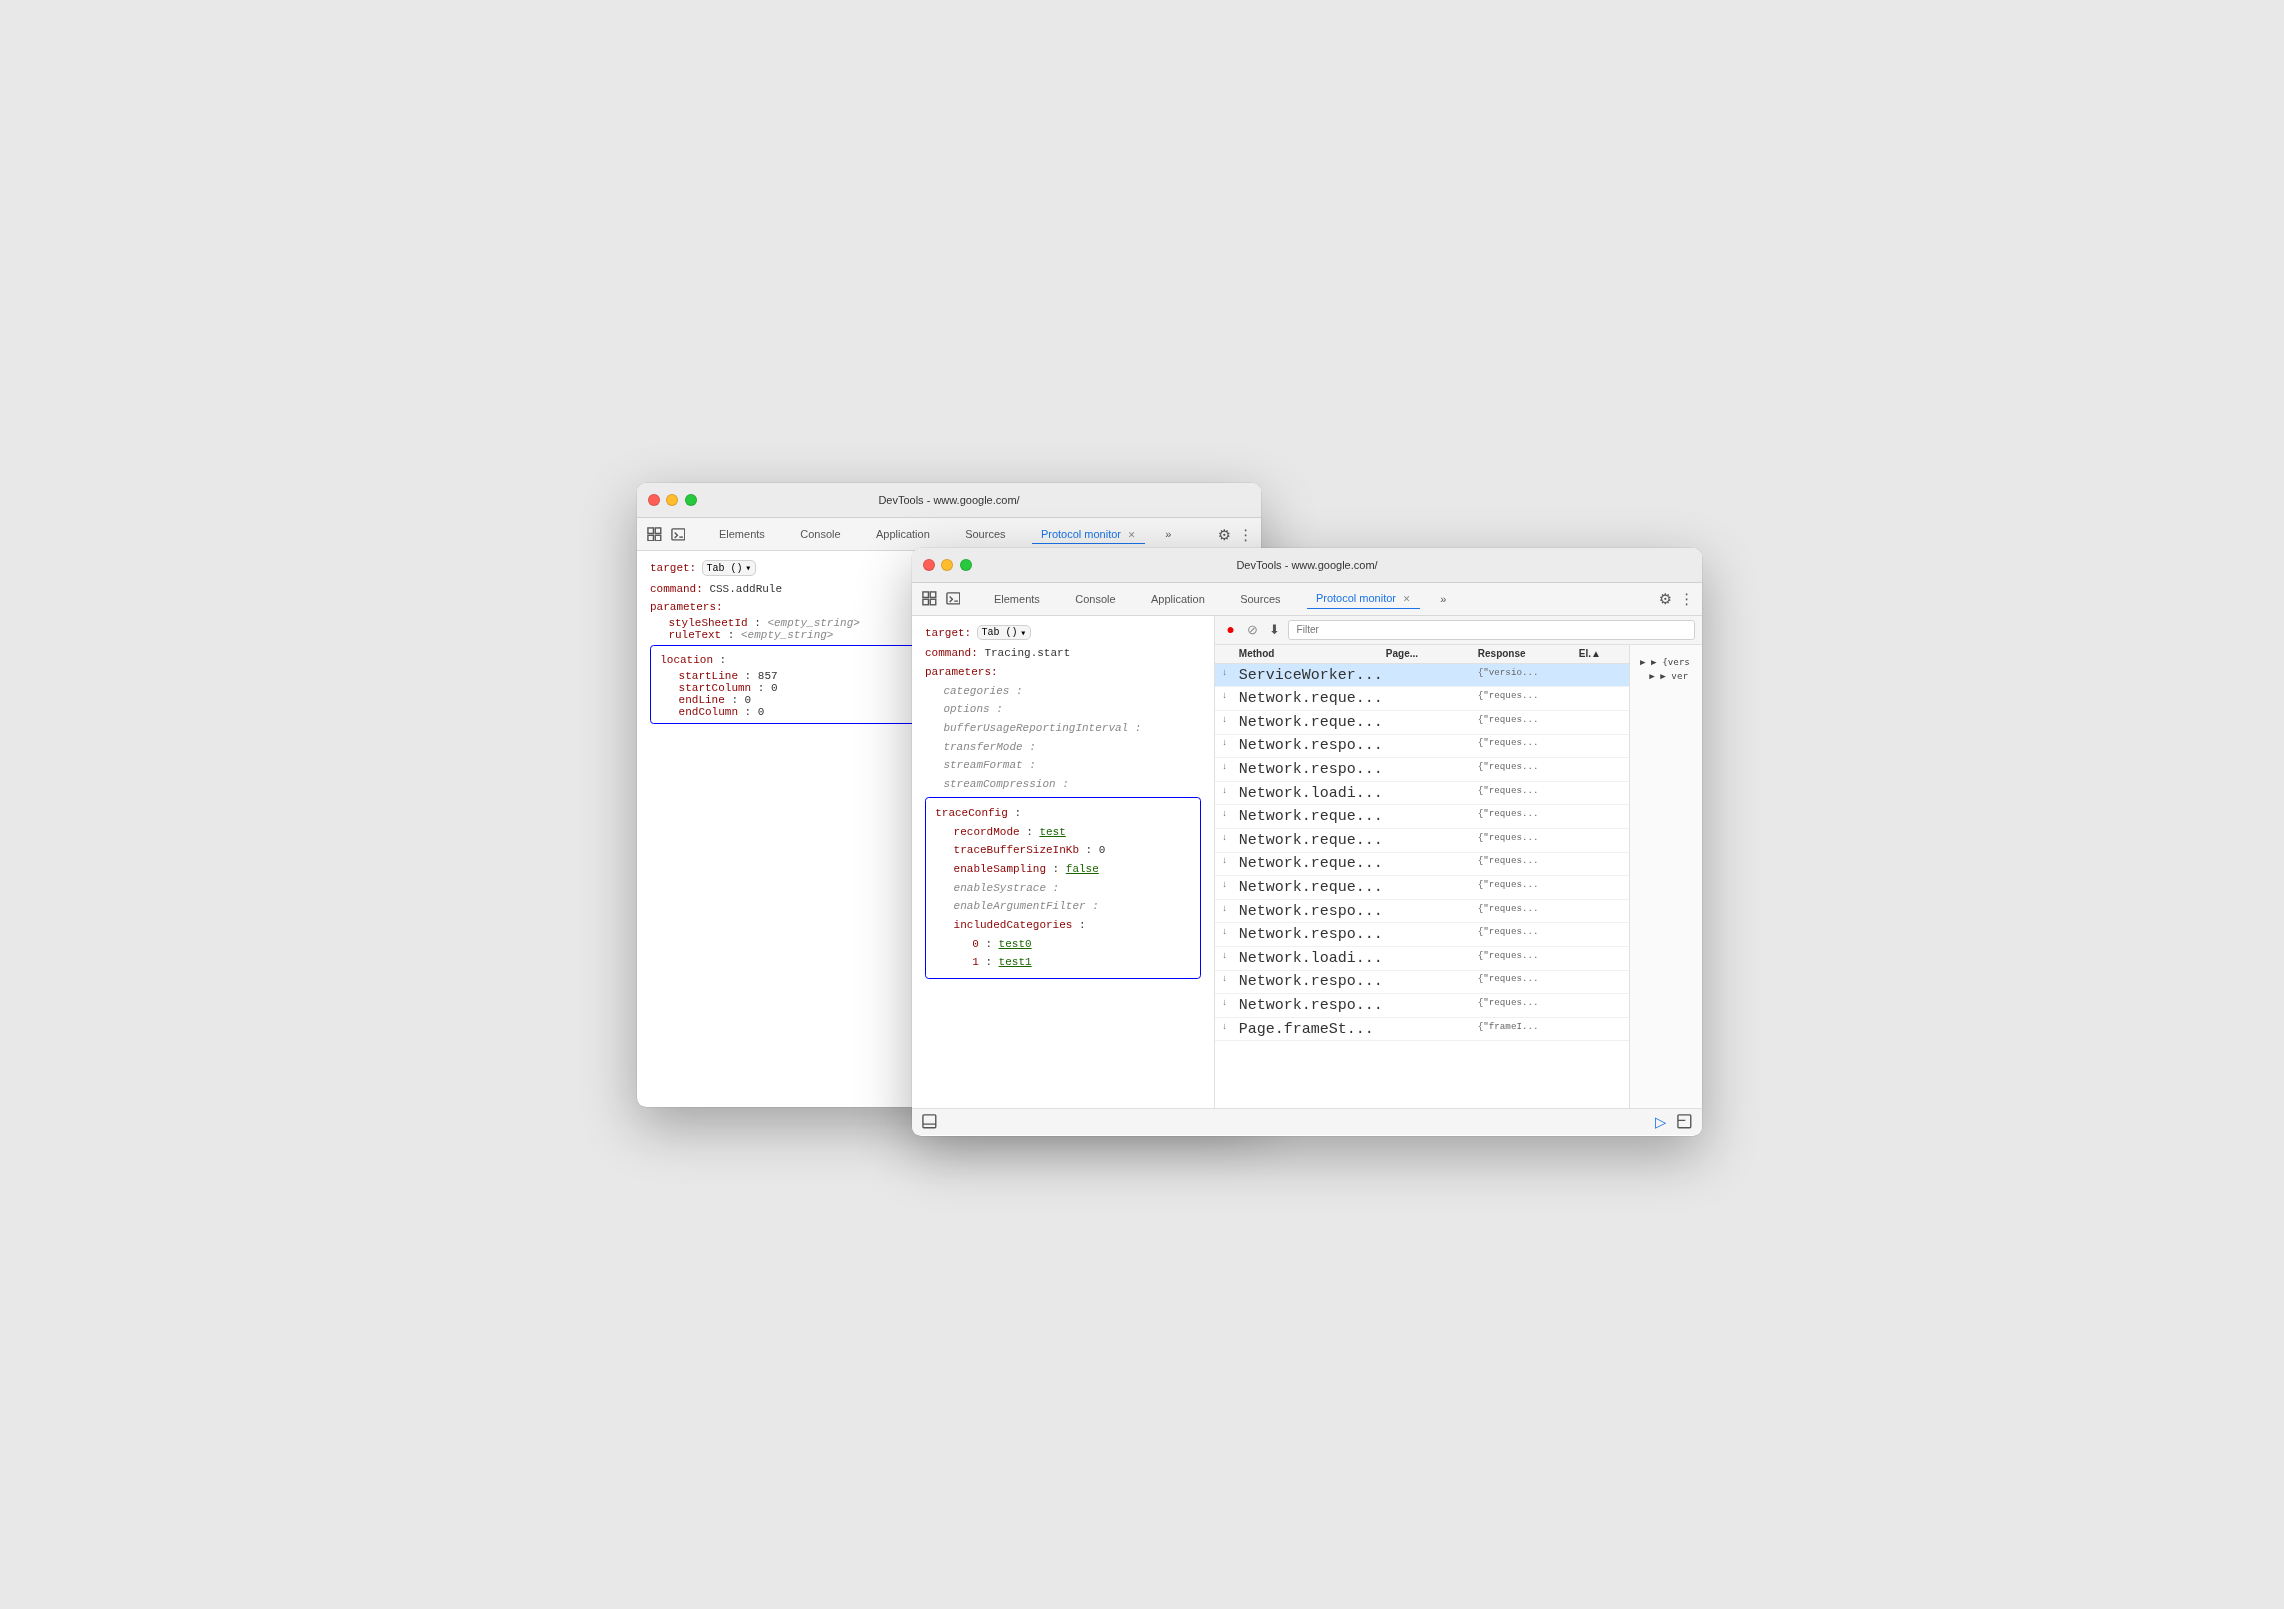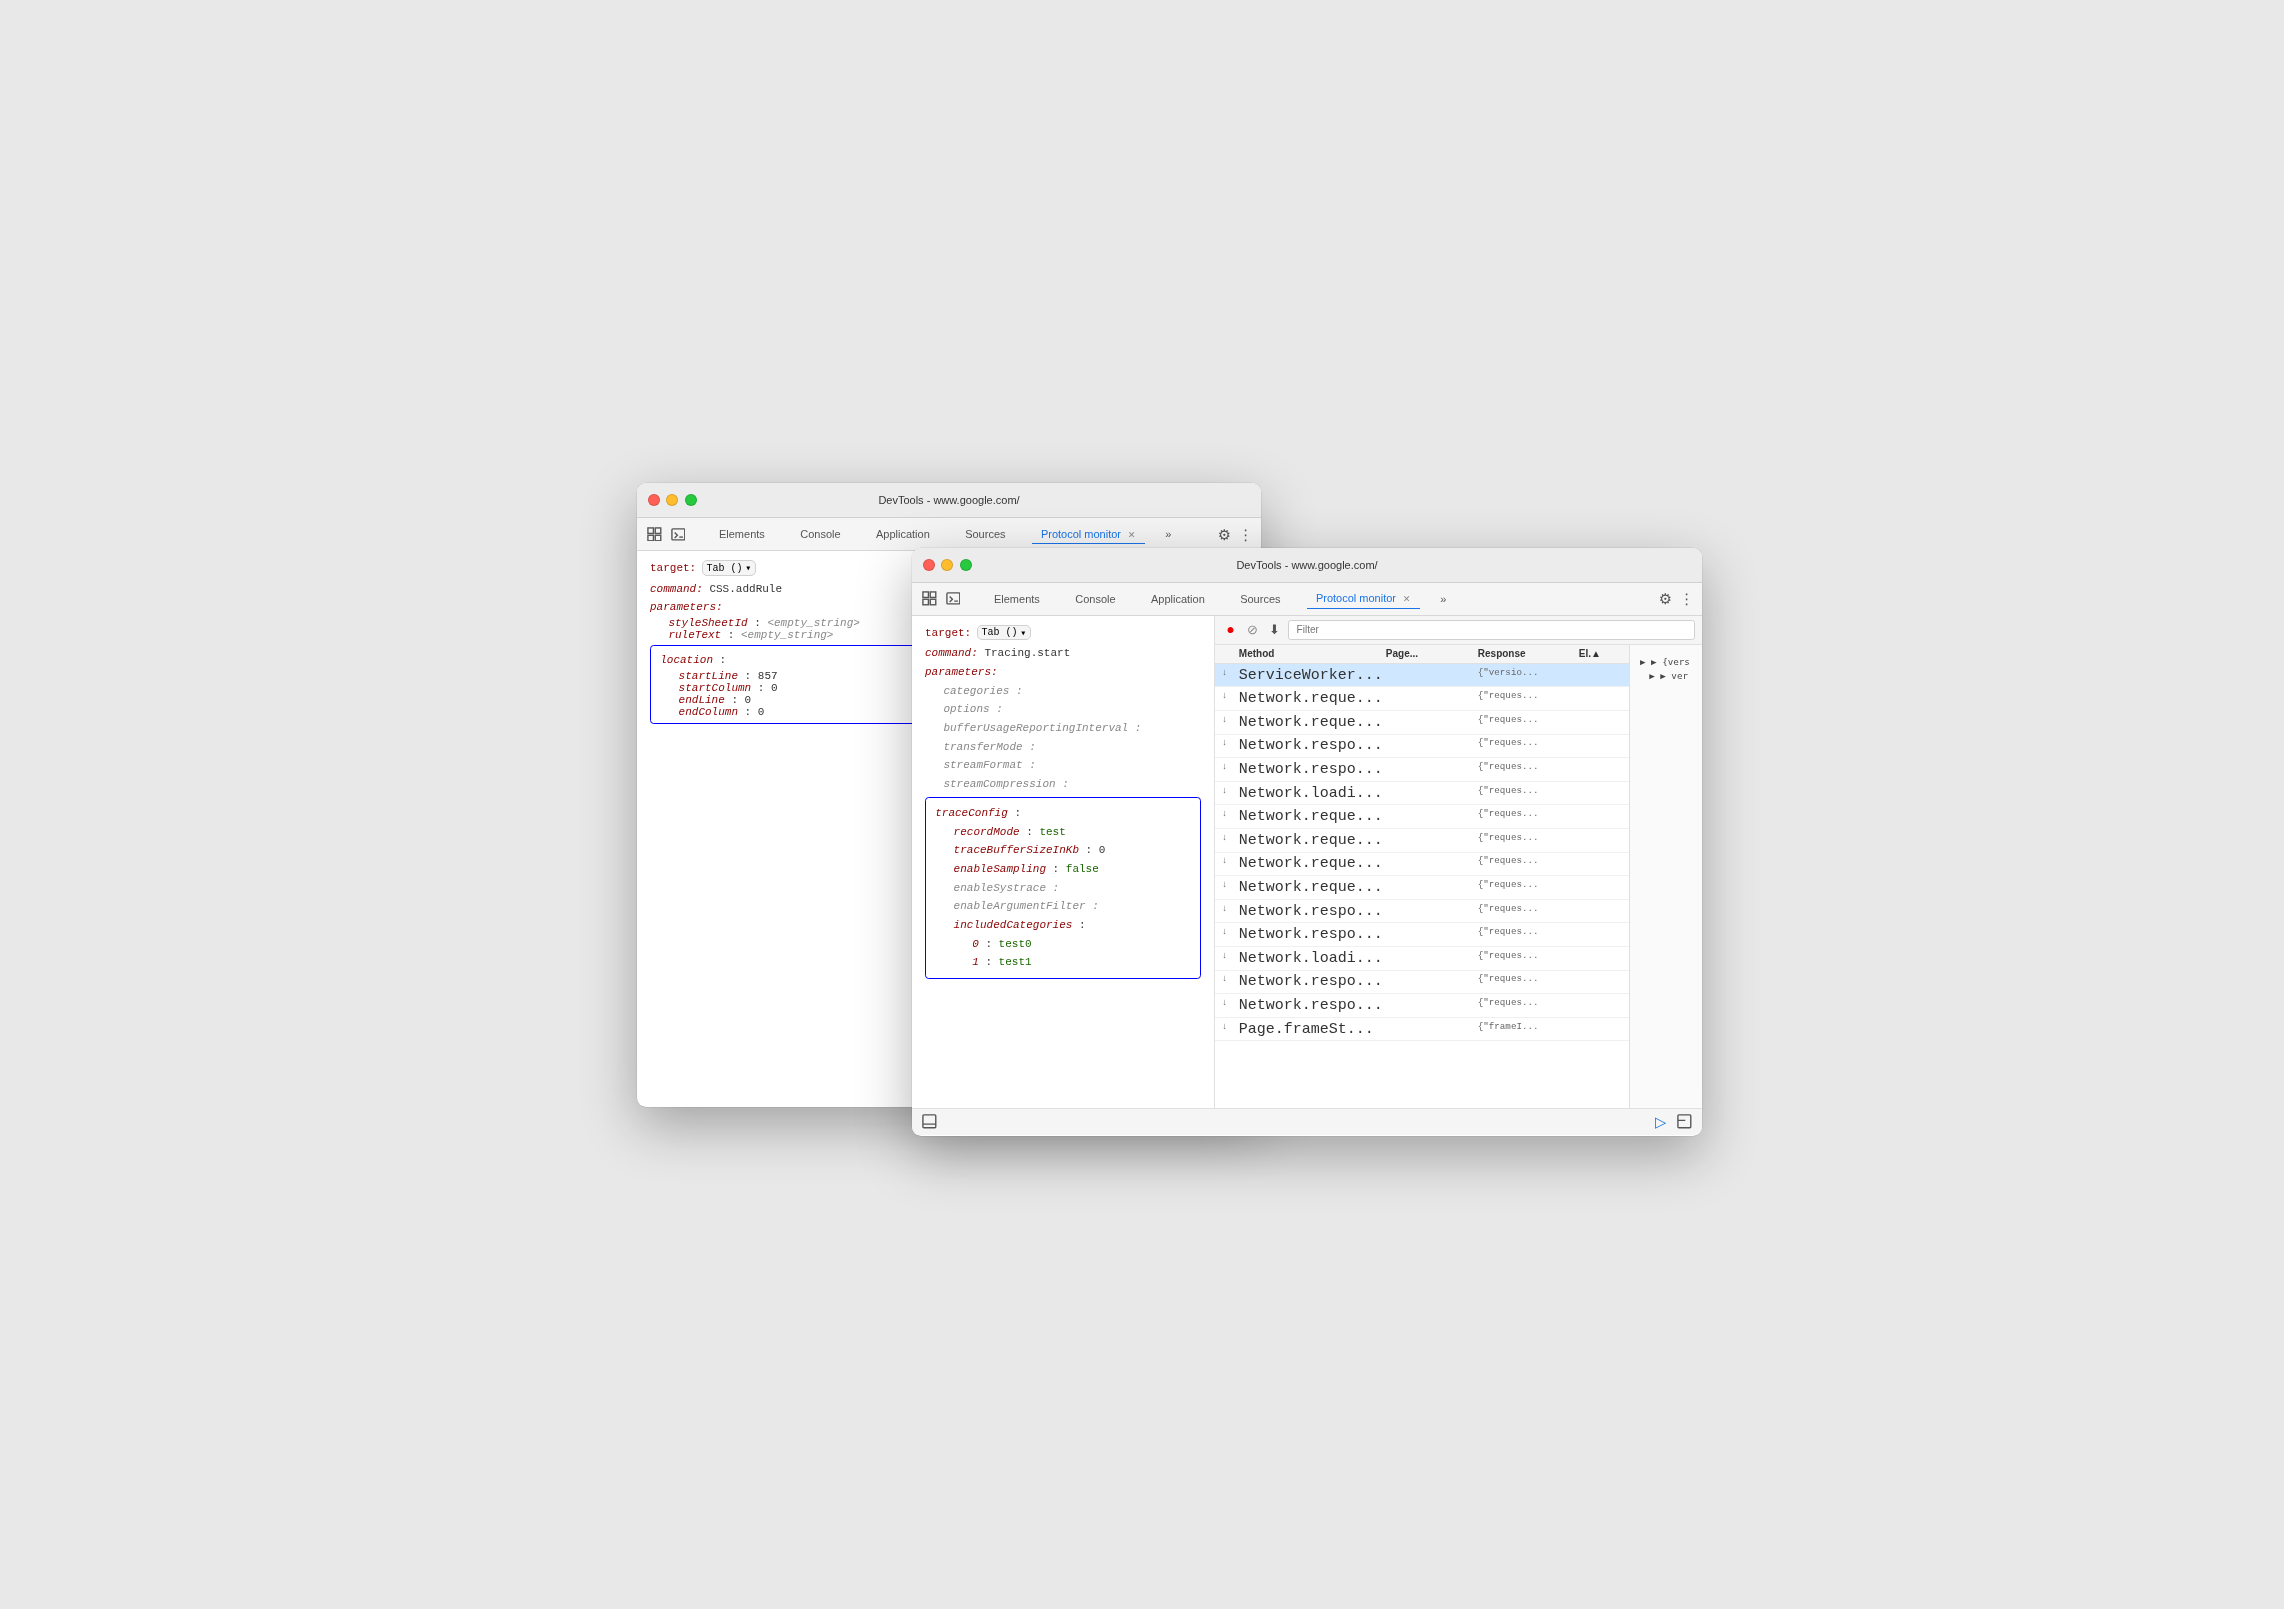--- a/index.html
+++ b/index.html
@@ -154,23 +154,23 @@
       overflow-y: auto;
       padding: 9.2px 13px;
       font-size: 11px;
       font-family: 'Courier New', Courier, monospace;
     }
 
     .proto-field {
       line-height: 1.7;
     }
 
-    .proto-key { color: #8b0000; font-style: italic; }
+    .proto-key { color: #8b0000; }
     .proto-value { color: #333; margin-top: 28px; }
-    .proto-string { color: #1a6600; }
+    .proto-string { color: #1a6600; text-decoration: underline; }
     .proto-empty { color: #888; font-style: italic; }
     .proto-indent { padding-left: 18.4px; }
     .proto-indent2 { padding-left: 37px; }
 
     .highlighted-box {
       border: 1.8px solid #0000ff;
       border-radius: 3.7px;
       padding: 5.5px 9.2px;
       margin: 3.7px 0;
     }

